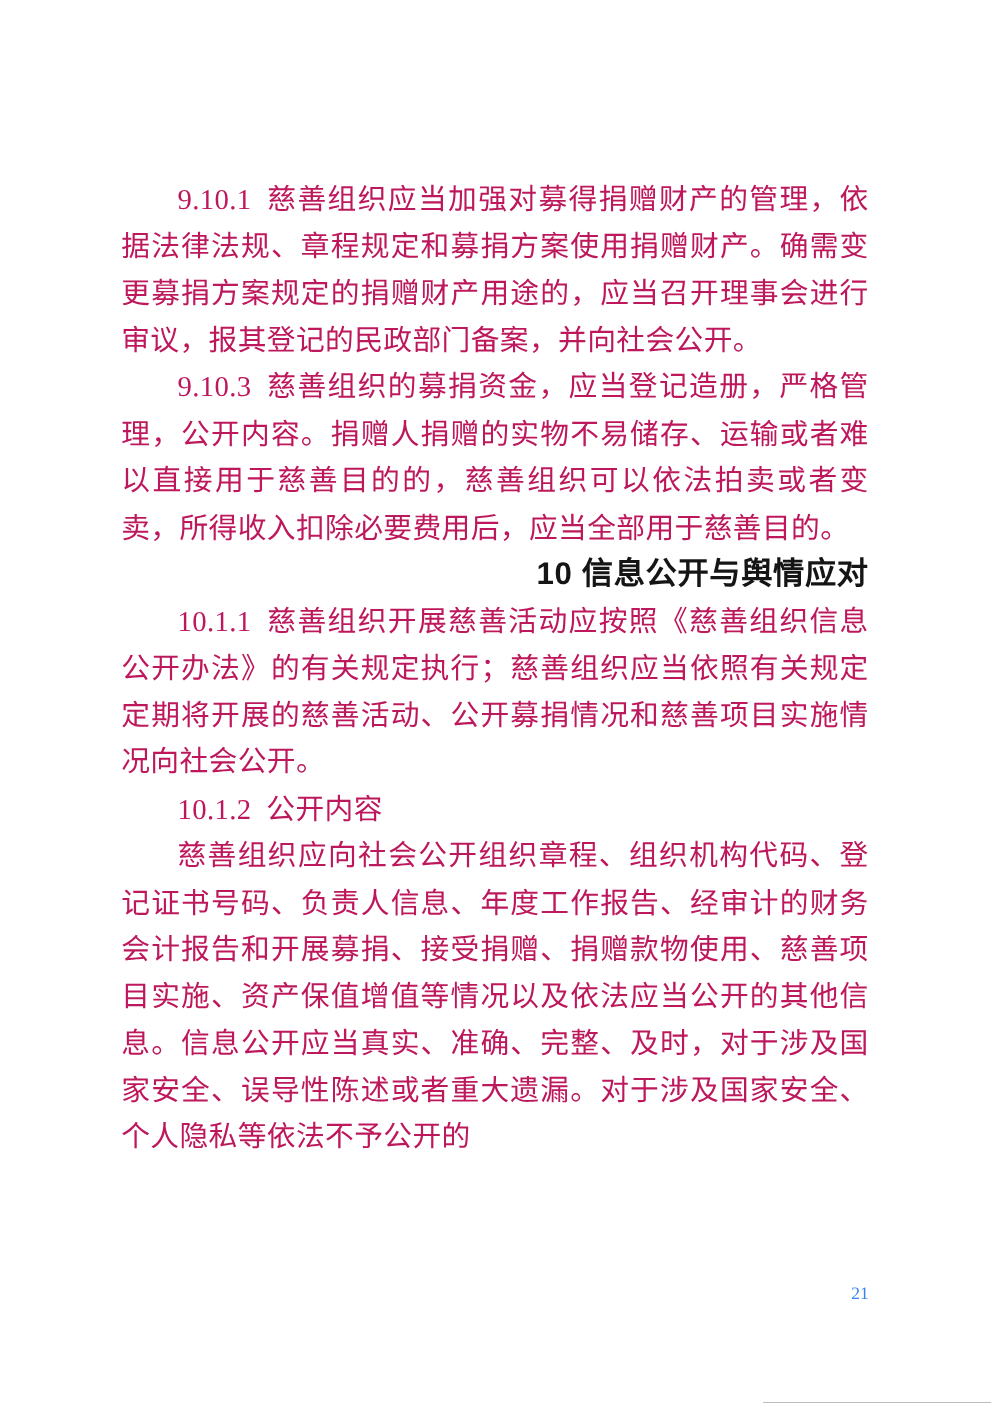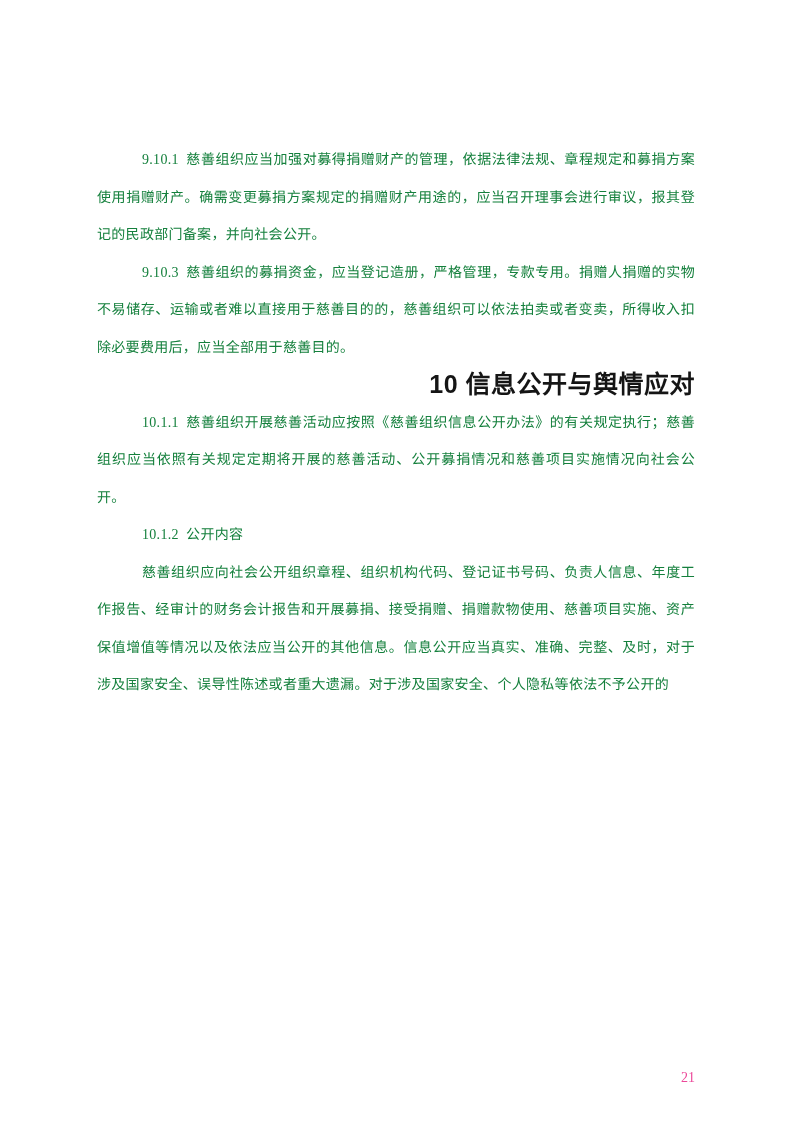--- a/index.html
+++ b/index.html
@@ -17,59 +17,59 @@
   }
   .content {
     position: absolute;
     left: 97px;
     top: 141px;
     width: 598px;
   }
   .para {
     margin: 0;
     font-family: "Liberation Serif", "DejaVu Serif", serif;
-    font-size: 14px;
+    font-size: 23px;
     line-height: 37.5px;
-    color: #15803d;
+    color: #be185d;
     text-align: justify;
     text-justify: inter-character;
     text-indent: 45px;
     letter-spacing: 0.3px;
   }
   .heading-1 {
     margin: 0;
     font-family: "Liberation Sans", "DejaVu Sans", sans-serif;
     font-size: 25px;
     font-weight: bold;
     line-height: 37.5px;
     color: #151515;
     text-indent: 0;
     letter-spacing: 0.5px;
     text-align: right;
   }
   .page-footer {
     position: absolute;
-    top: 1068px;
+    top: 1026px;
     right: 98px;
     font-family: "Liberation Serif", "DejaVu Serif", serif;
     font-size: 14px;
     line-height: 20px;
-    color: #ec4899;
+    color: #3b82f6;
   }
 </style>
 </head>
 <body>
 
 <div class="page">
 
   <main class="content">
     <p class="para">9.10.1 慈善组织应当加强对募得捐赠财产的管理，依据法律法规、章程规定和募捐方案使用捐赠财产。确需变更募捐方案规定的捐赠财产用途的，应当召开理事会进行审议，报其登记的民政部门备案，并向社会公开。</p>
 
 
-    <p class="para">9.10.3 慈善组织的募捐资金，应当登记造册，严格管理，专款专用。捐赠人捐赠的实物不易储存、运输或者难以直接用于慈善目的的，慈善组织可以依法拍卖或者变卖，所得收入扣除必要费用后，应当全部用于慈善目的。</p>
+    <p class="para">9.10.3 慈善组织的募捐资金，应当登记造册，严格管理，公开内容。捐赠人捐赠的实物不易储存、运输或者难以直接用于慈善目的的，慈善组织可以依法拍卖或者变卖，所得收入扣除必要费用后，应当全部用于慈善目的。</p>
 
     <h1 class="heading-1">10 信息公开与舆情应对</h1>
 
 
     <p class="para">10.1.1 慈善组织开展慈善活动应按照《慈善组织信息公开办法》的有关规定执行；慈善组织应当依照有关规定定期将开展的慈善活动、公开募捐情况和慈善项目实施情况向社会公开。</p>
 
     <p class="para">10.1.2 公开内容</p>
 
     <p class="para">慈善组织应向社会公开组织章程、组织机构代码、登记证书号码、负责人信息、年度工作报告、经审计的财务会计报告和开展募捐、接受捐赠、捐赠款物使用、慈善项目实施、资产保值增值等情况以及依法应当公开的其他信息。信息公开应当真实、准确、完整、及时，对于涉及国家安全、误导性陈述或者重大遗漏。对于涉及国家安全、个人隐私等依法不予公开的</p>
   </main>

